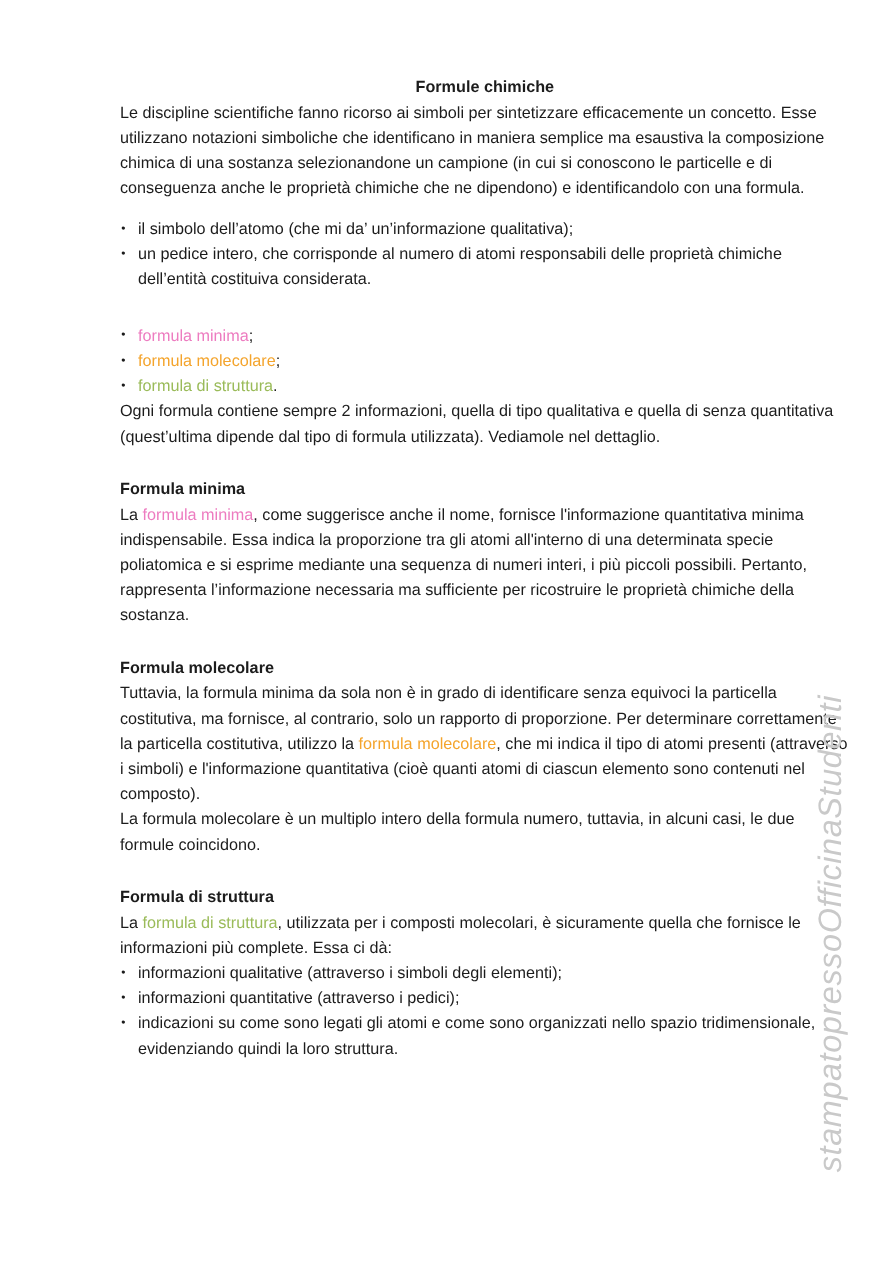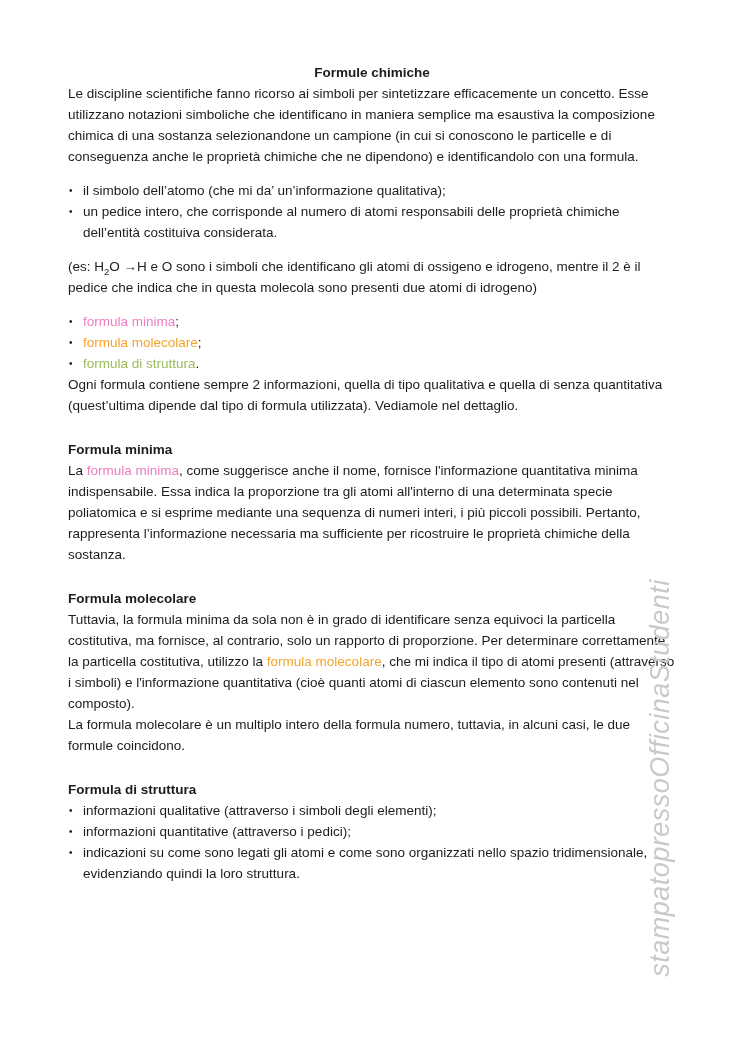--- a/index.html
+++ b/index.html
@@ -4,21 +4,21 @@
 <style>
   html, body { margin: 0; padding: 0; }
   body {
     width: 744px; height: 1052px;
     background: #ffffff;
     font-family: "Liberation Sans", sans-serif;
     color: #1c1c1c;
     position: relative;
     overflow: hidden;
   }
-  .page { position: absolute; inset: 0; }
+  .page { position: absolute; inset: 0; margin-left: 32px; }
   .content {
     position: absolute;
     left: 68px; top: 62px; width: 608px;
     font-size: 13.5px;
     line-height: 21px;
   }
   .block { margin: 0; }
   .block-title { text-align: center; font-weight: bold; }
   .block-heading { font-weight: bold; margin-top: 10px; }
   .block-spacer { height: 13px; }
@@ -53,21 +53,20 @@
       <div class="block block-spacer"></div>
       <div class="block block-bullet">
         <span class="bullet-dot">•</span>
         <span class="runs"><span>il </span><span class="bold">simbolo dell’atomo</span><span> (che mi da’ un’informazione qualitativa);</span></span>
       </div>
       <div class="block block-bullet">
         <span class="bullet-dot">•</span>
         <span class="runs"><span>un </span><span class="bold">pedice intero</span><span>, che corrisponde al numero di atomi responsabili delle proprietà chimiche dell’entità costituiva considerata.</span></span>
       </div>
       <div class="block block-spacer"></div>
-      <div class="block block-p"><span class="runs"><span>(es: H</span><sub>2</sub><span>O →H e O sono i simboli che identificano gli atomi di ossigeno e idrogeno, mentre il 2 è il pedice che indica che in questa molecola sono presenti due atomi di idrogeno)</span></span></div>
       <div class="block block-spacer"></div>
       <div class="block block-bullet">
         <span class="bullet-dot">•</span>
         <span class="runs"><span class="bold" style="color: rgb(237, 124, 192);">formula minima</span><span>;</span></span>
       </div>
       <div class="block block-bullet">
         <span class="bullet-dot">•</span>
         <span class="runs"><span class="bold" style="color: rgb(244, 164, 44);">formula molecolare</span><span>;</span></span>
       </div>
       <div class="block block-bullet">
@@ -77,20 +76,21 @@
       <div class="block block-p"><span class="runs"><span>Ogni formula contiene sempre </span><span class="bold">2 informazioni,</span><span> quella di tipo </span><span class="bold">qualitativa</span><span> e quella di senza </span><span class="bold">quantitativa</span><span> (quest’ultima dipende dal tipo di formula utilizzata). Vediamole nel dettaglio.</span></span></div>
       <div class="block block-spacer"></div>
       <div class="block block-heading"><span class="runs"><span>Formula minima</span></span></div>
       <div class="block block-p"><span class="runs"><span>La </span><span class="bold" style="color: rgb(237, 124, 192);">formula minima</span><span>, come suggerisce anche il nome, fornisce </span><span class="bold">l'informazione quantitativa minima indispensabile</span><span>. Essa indica la proporzione tra gli atomi all'interno di una determinata specie poliatomica e si esprime mediante una sequenza di numeri interi, i più piccoli possibili. Pertanto, </span><span class="bold">rappresenta l’informazione necessaria ma sufficiente</span><span> per ricostruire le proprietà chimiche della sostanza.</span></span></div>
       <div class="block block-spacer"></div>
       <div class="block block-heading"><span class="runs"><span>Formula molecolare</span></span></div>
       <div class="block block-p"><span class="runs"><span>Tuttavia, la formula minima da sola non è in grado di identificare senza equivoci la particella costitutiva, ma fornisce, al contrario, solo un rapporto di proporzione. Per determinare correttamente la particella costitutiva, utilizzo la </span><span class="bold" style="color: rgb(244, 164, 44);">formula molecolare</span><span>, che mi indica il </span><span class="bold">tipo di atomi presenti</span><span> (attraverso i simboli) e l'i</span><span class="bold">nformazione quantitativa</span><span> (cioè quanti atomi di ciascun elemento sono contenuti nel composto).</span></span></div>
       <div class="block block-p"><span class="runs"><span>La formula molecolare è un </span><span class="bold">multiplo intero della formula numero</span><span>, tuttavia, in alcuni casi, le due formule coincidono.</span></span></div>
       <div class="block block-spacer"></div>
       <div class="block block-heading"><span class="runs"><span>Formula di struttura</span></span></div>
+      <div class="block block-p"><span class="runs"><span>La </span><span class="bold" style="color: rgb(154, 187, 89);">formula di struttura</span><span>, utilizzata per i </span><span class="bold">composti molecolari</span><span>, è sicuramente quella che fornisce le </span><span class="bold">informazioni più complete</span><span>. Essa ci dà:</span></span></div>
       <div class="block block-bullet">
         <span class="bullet-dot">•</span>
         <span class="runs"><span class="bold">informazioni qualitative</span><span> (attraverso i simboli degli elementi);</span></span>
       </div>
       <div class="block block-bullet">
         <span class="bullet-dot">•</span>
         <span class="runs"><span>informazioni </span><span class="bold">quantitative</span><span> (attraverso i pedici);</span></span>
       </div>
       <div class="block block-bullet">
         <span class="bullet-dot">•</span>

